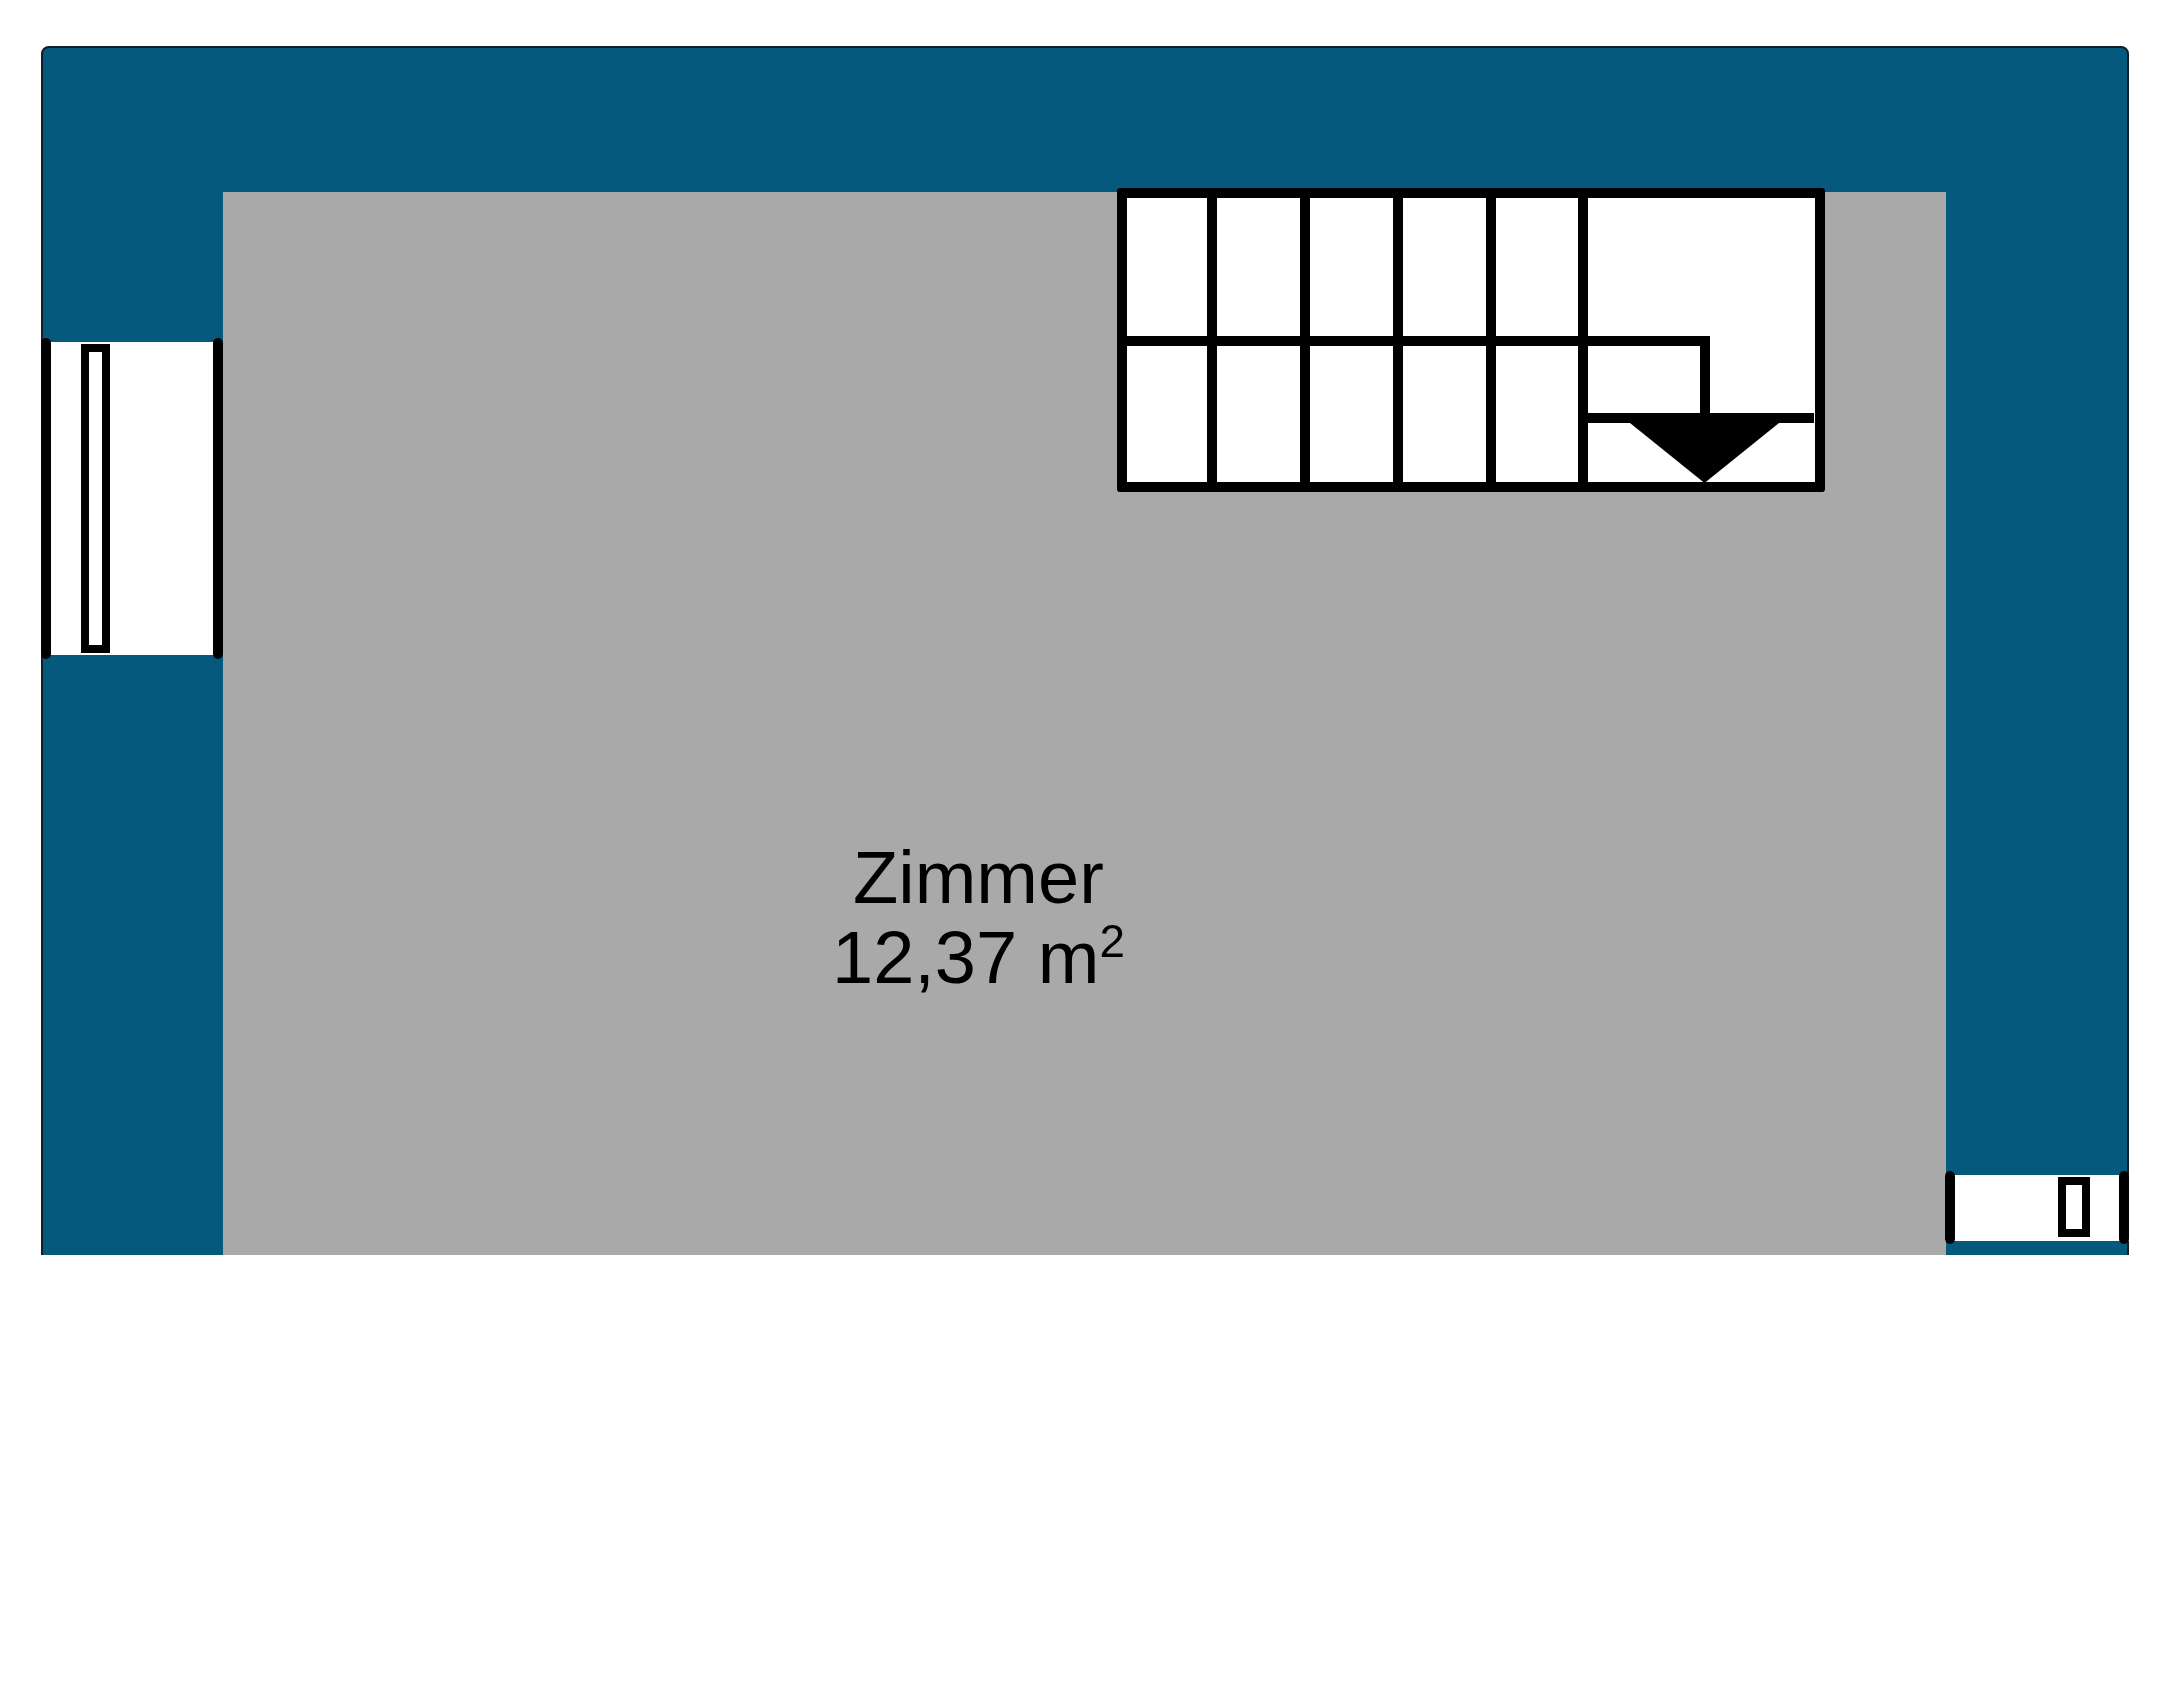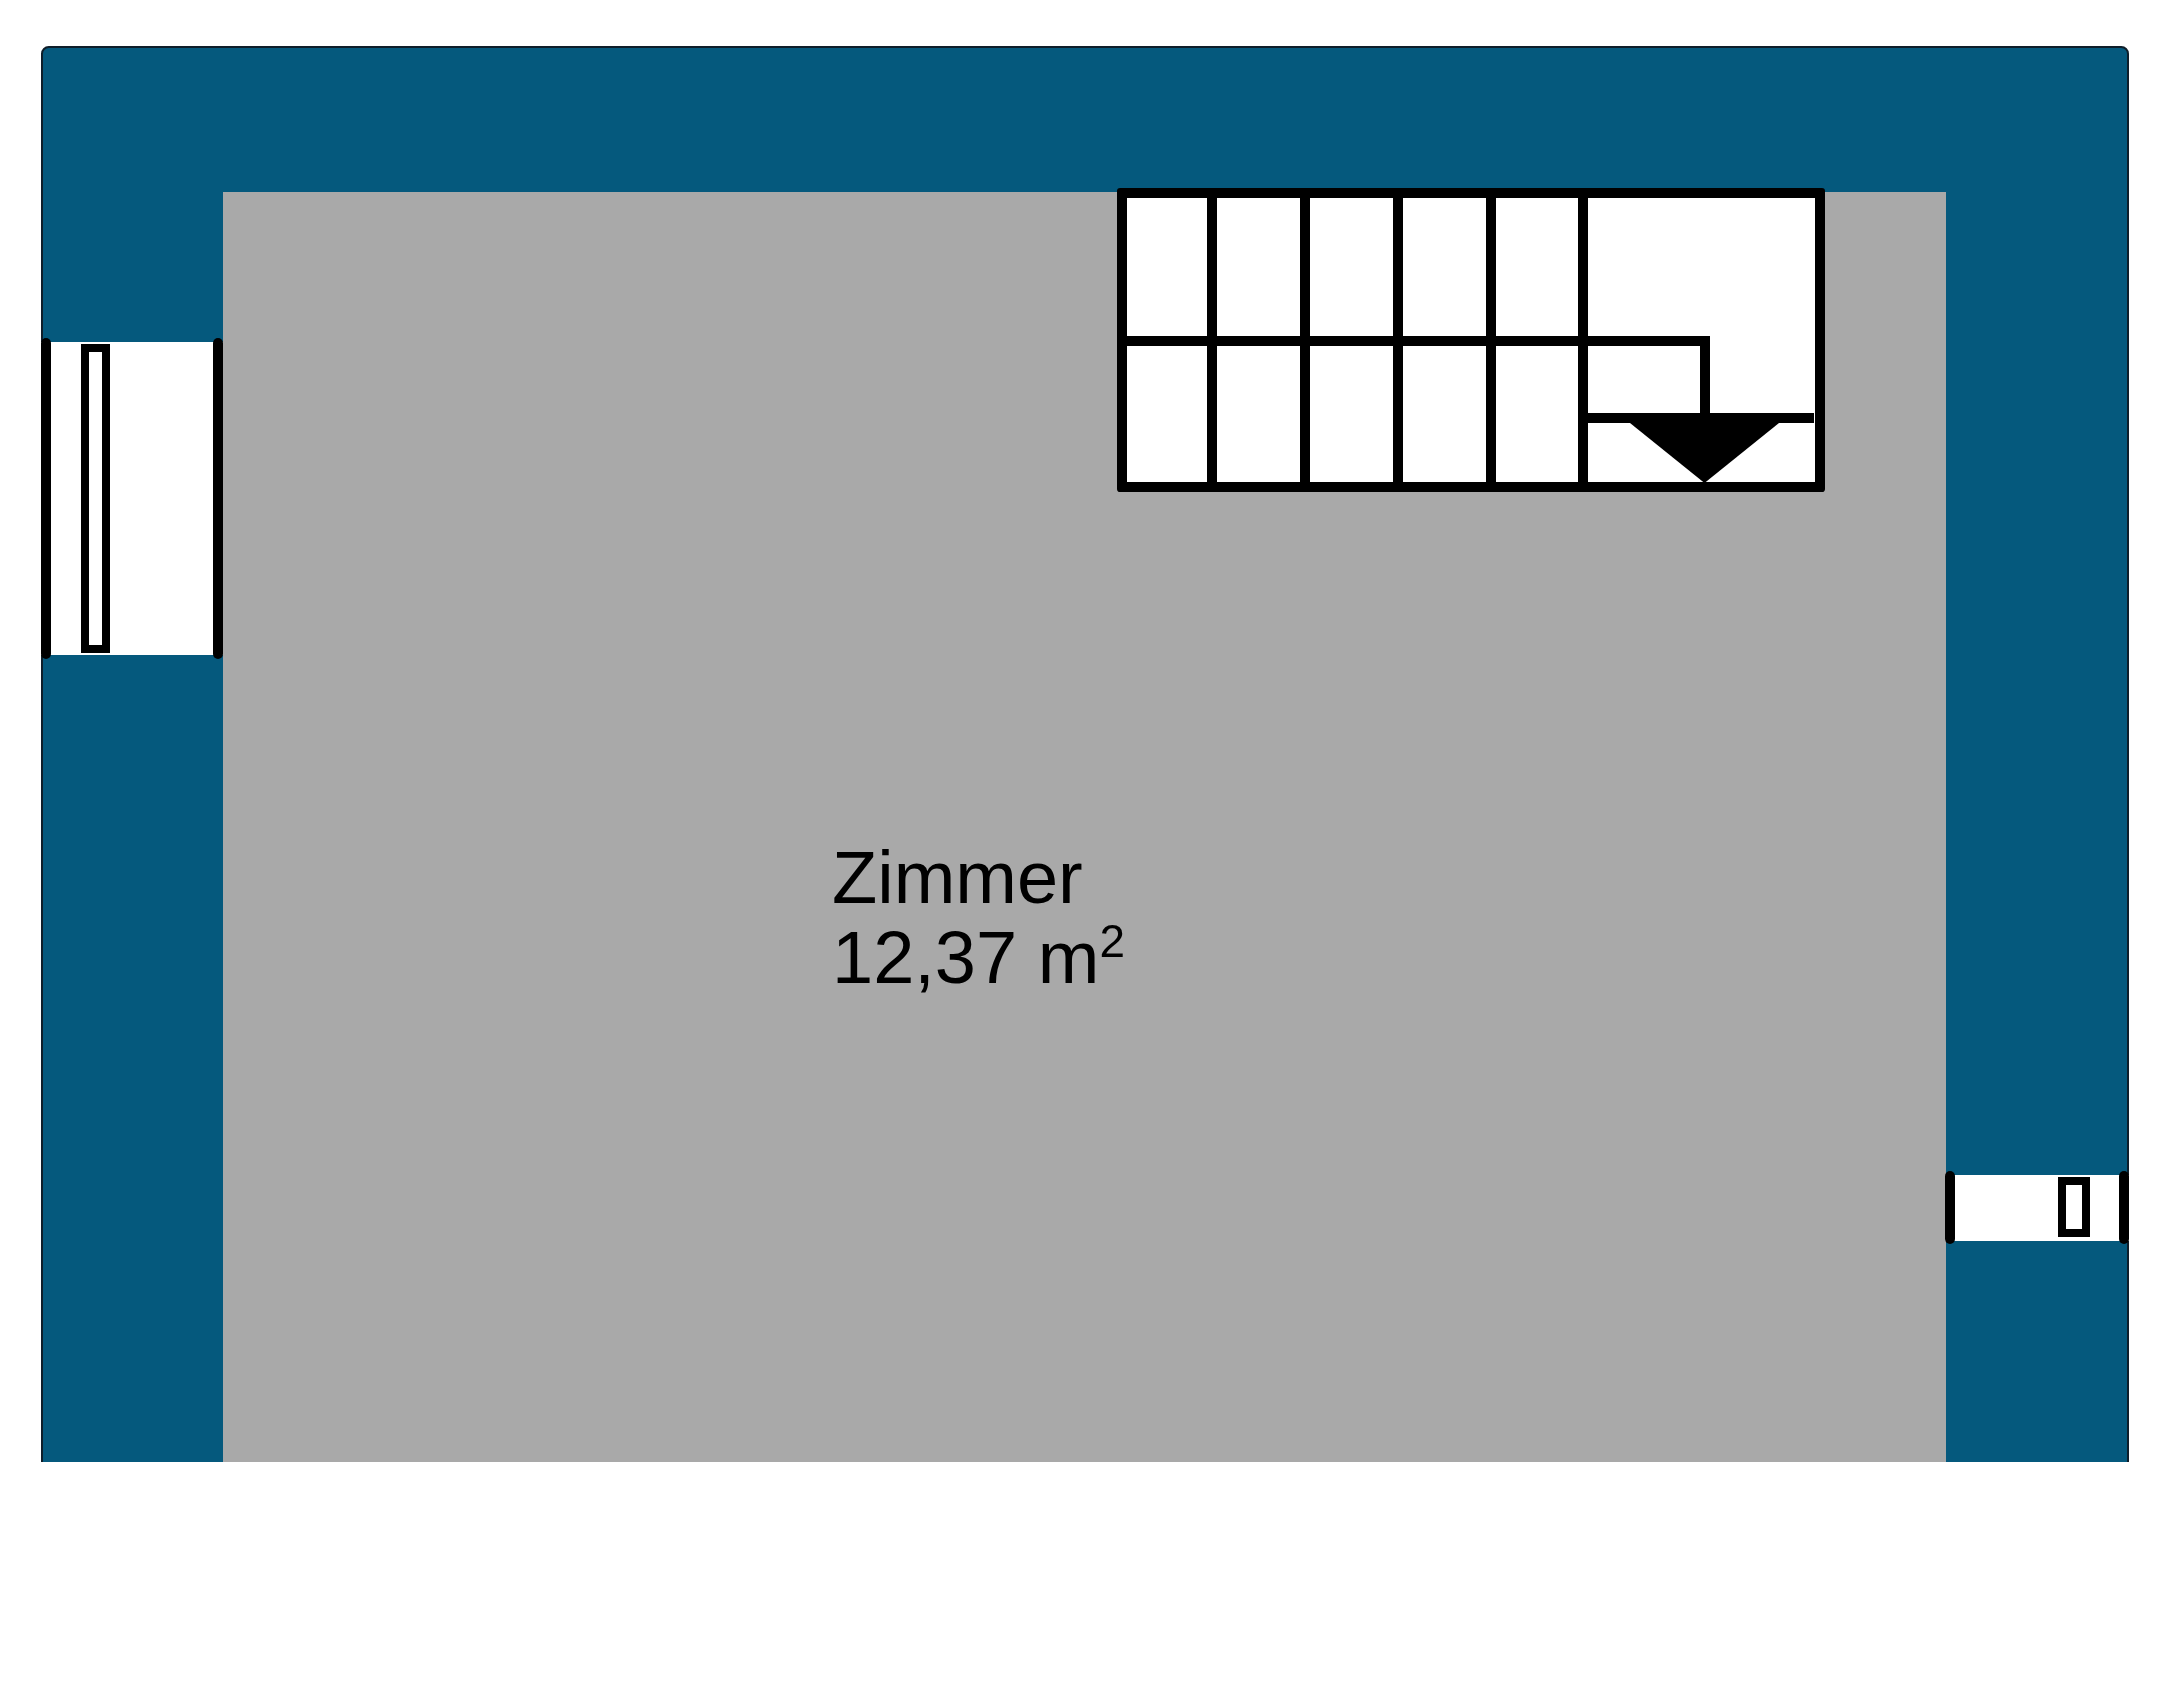--- a/index.html
+++ b/index.html
@@ -3,22 +3,22 @@
 <meta charset="utf-8">
 <style>
   :root{
     --wall:#05597d;
     --floor:#a9a9a9;
     --line:#000000;
     --outline:#0e1e2a;
     --background:#ffffff;
   }
   html,body{margin:0;padding:0;background:var(--background);}
-  .canvas{position:relative;width:2172px;height:1462px;background:var(--background);overflow:hidden;
-          font-family:"Liberation Sans","DejaVu Sans",sans-serif;}
+  .canvas{position:relative;width:2172px;height:1255px;background:var(--background);overflow:hidden;
+          font-family:"Liberation Sans","DejaVu Sans",sans-serif;text-align:center;}
   
   .wall{position:absolute;left:41px;top:46px;width:2088px;height:1607px;
         background:var(--wall);border:2.3px solid var(--outline);border-radius:7.7px;box-sizing:border-box;}
   
   .floor{position:absolute;left:223px;top:192px;width:1723px;height:1278px;background:var(--floor);}
   
   .label{position:absolute;left:832px;top:838px;color:#000;
          font-size:74px;line-height:80px;white-space:nowrap;}
   .label sup{font-size:62%;line-height:0;}
   

